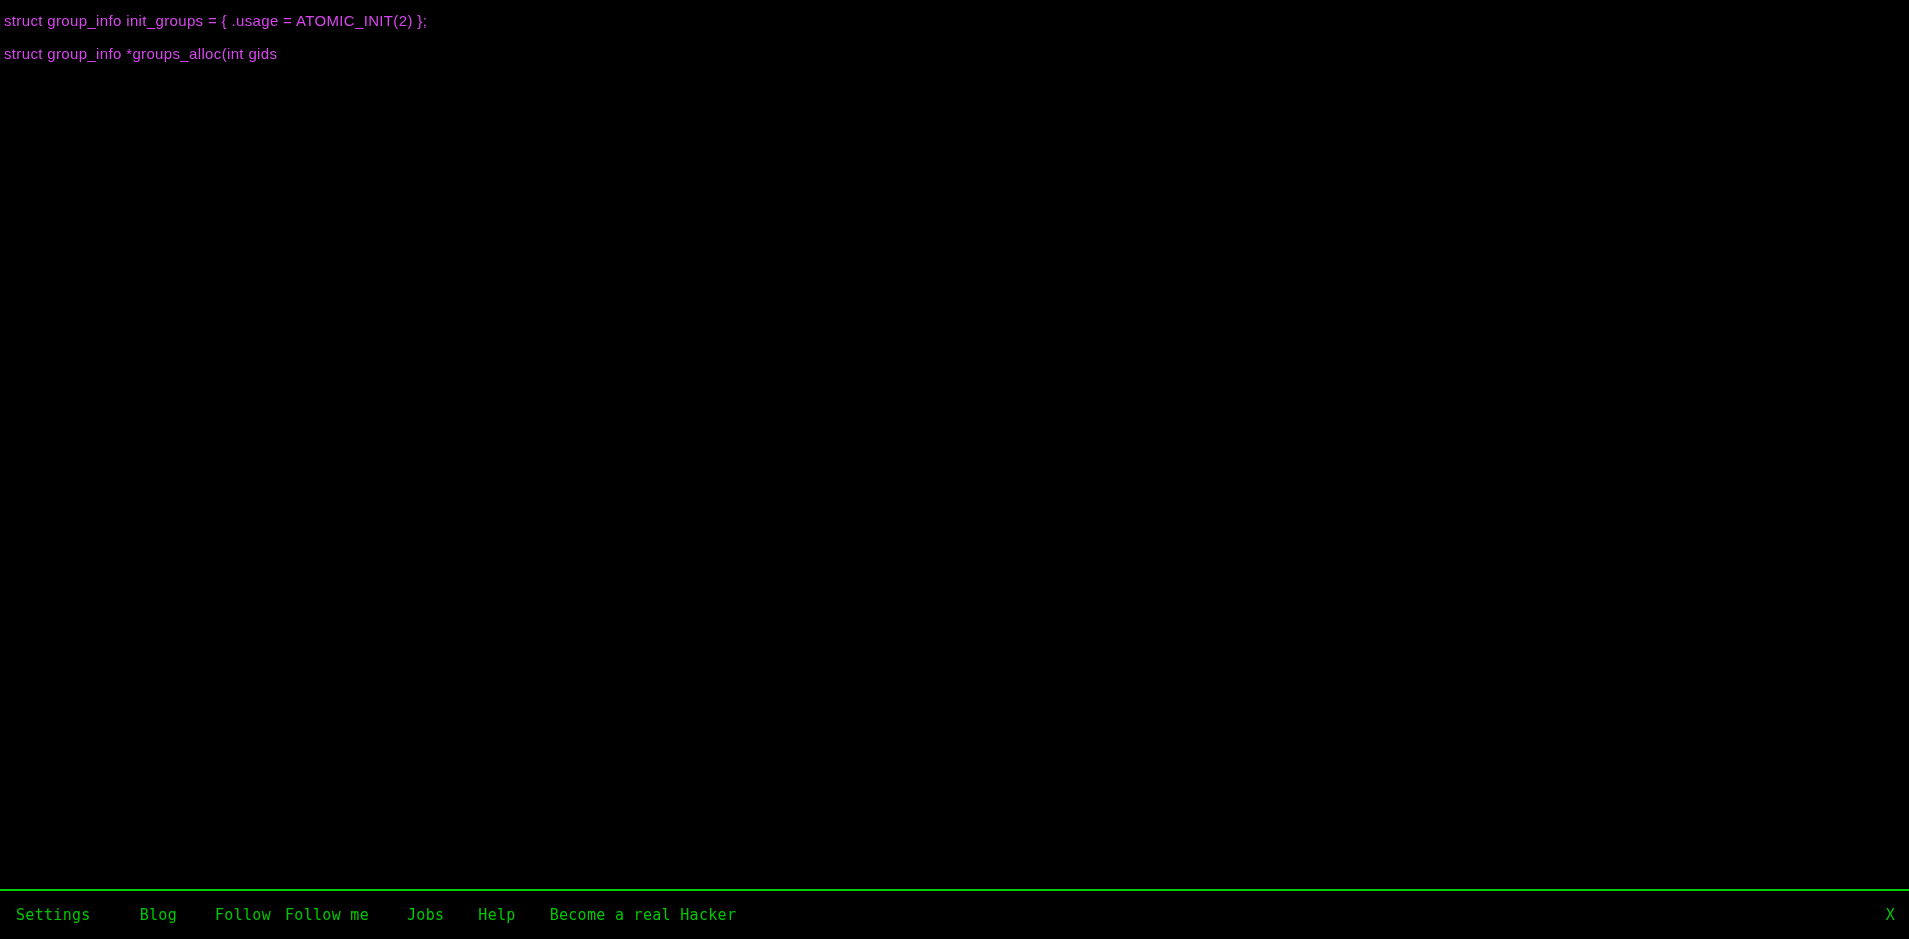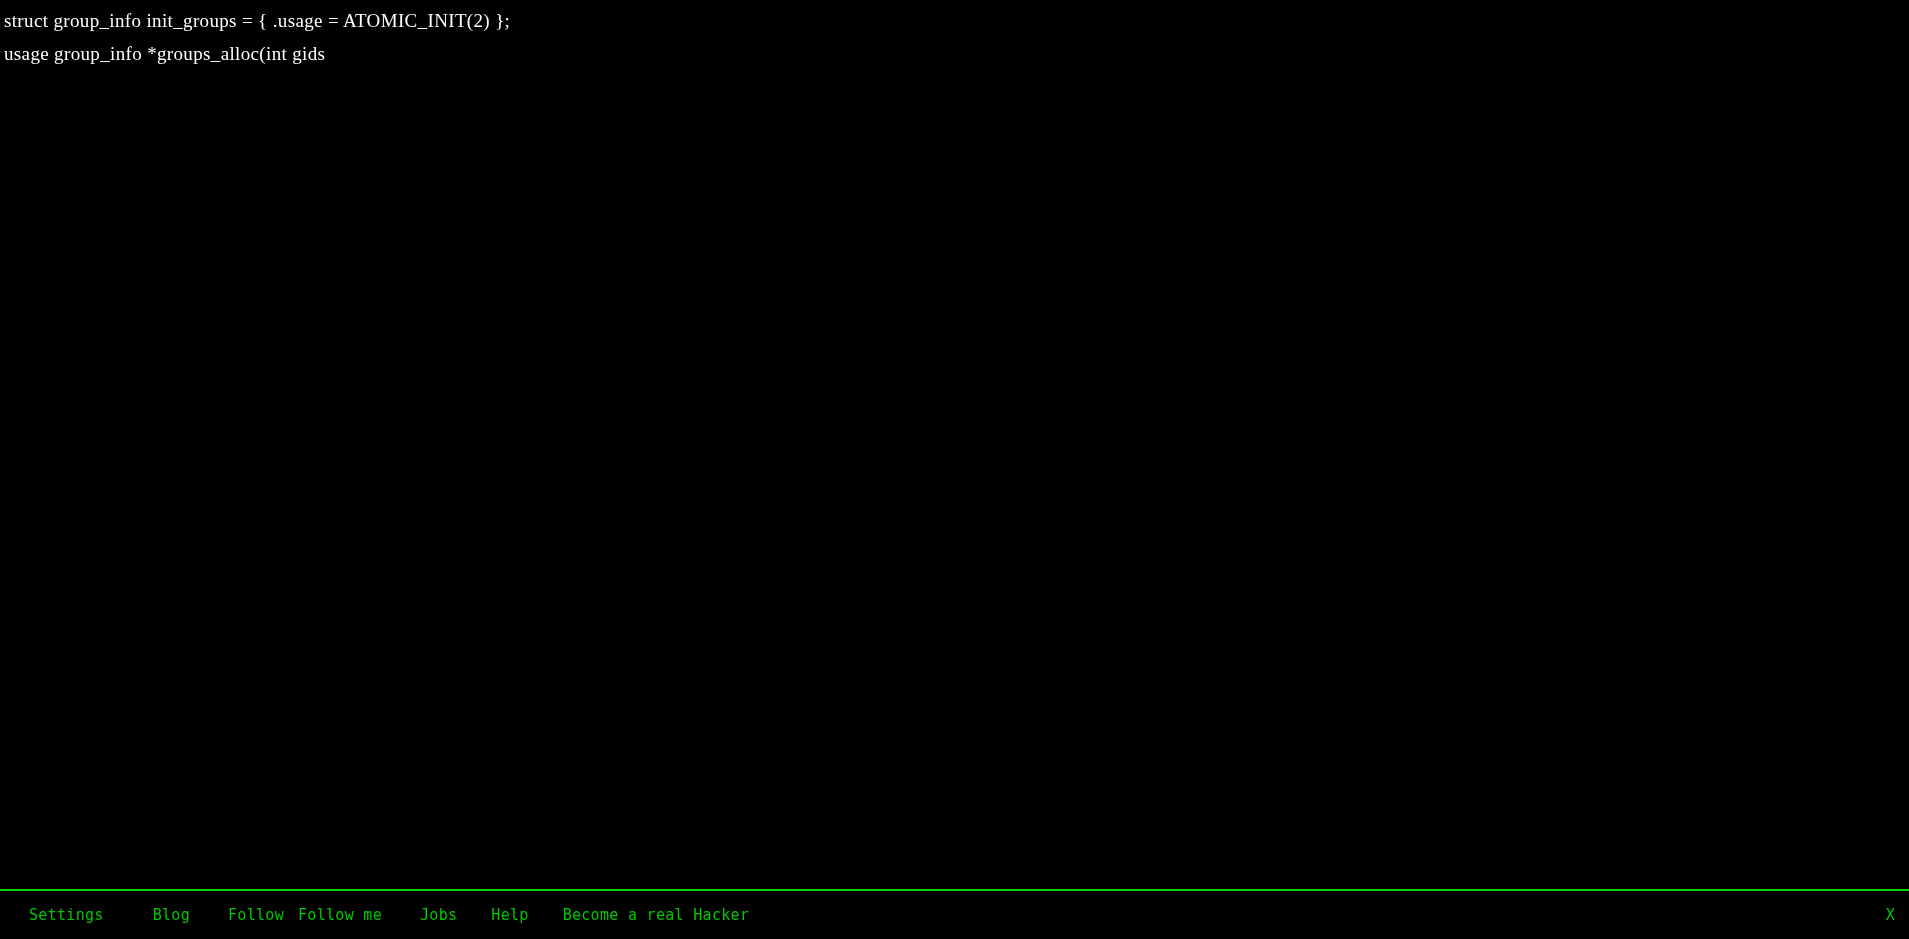--- a/index.html
+++ b/index.html
@@ -23,43 +23,43 @@
     left: 0;
     top: 0;
     width: 1909px;
     height: 889px;
     background: #000000;
     padding: 4px 0 0 4px;
     overflow: hidden;
   }
 
   .code-line {
-    font-family: Liberation Serif, serif;
-    font-size: 19px;
+    font-family: Liberation Sans, sans-serif;
+    font-size: 15px;
     line-height: 33px;
-    color: #ffffff;
+    color: #d946ef;
     white-space: pre;
     letter-spacing: 0.35px;
     height: 33px;
   }
 
   
   #bottom-bar {
     position: absolute;
     left: 0;
     bottom: 0;
     width: 1909px;
     height: 50px;
     background: #000000;
     border-top: 2px solid #00d000;
   }
 
   #nav-links {
     position: absolute;
-    left: 16px;
+    left: 3px;
     top: 0;
     height: 48px;
     display: flex;
     align-items: center;
     white-space: nowrap;
   }
 
   .nav-item {
     font-family: "DejaVu Sans Mono", "Liberation Mono", monospace;
     font-size: 15px;
@@ -83,21 +83,21 @@
     color: #00c800;
     cursor: pointer;
     letter-spacing: 0.3px;
   }
 </style>
 </head>
 <body>
 
 <div id="terminal">
   <div class="code-line">struct group_info init_groups = { .usage = ATOMIC_INIT(2) };</div>
-  <div class="code-line">usage group_info *groups_alloc(int gids</div>
+  <div class="code-line">struct group_info *groups_alloc(int gids</div>
 </div>
 
 <div id="bottom-bar">
 
   <div id="nav-links">
     <a class="nav-item" href="#" style="margin-left: 13px;">Settings</a>
     <a class="nav-item" href="#" style="margin-left: 49px;">Blog</a>
     <a class="nav-item" href="#" style="margin-left: 38px;">Follow</a>
     <a class="nav-item" href="#" style="margin-left: 14px;">Follow me</a>
     <a class="nav-item" href="#" style="margin-left: 38px;">Jobs</a>

